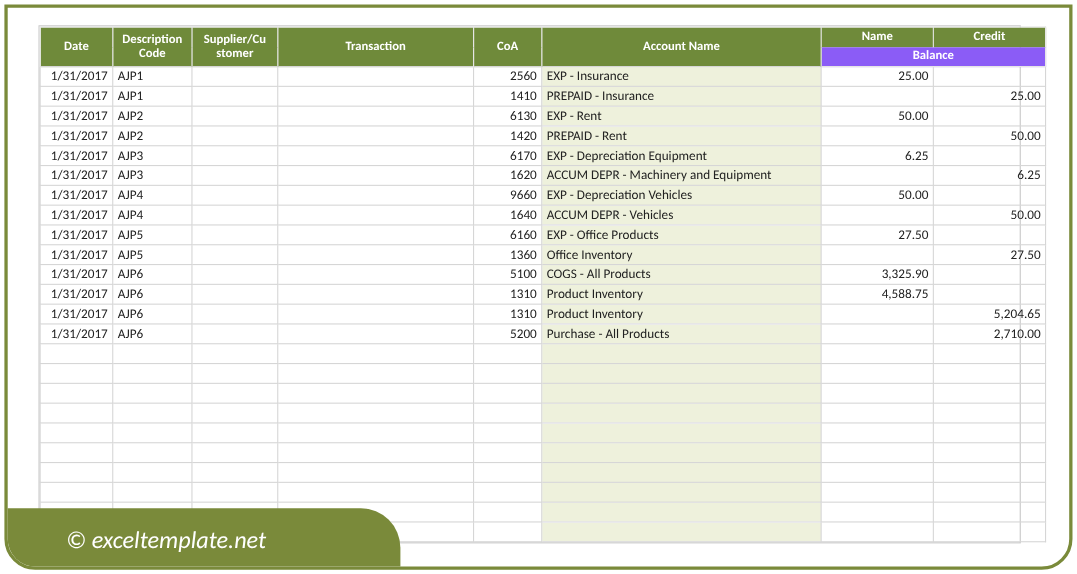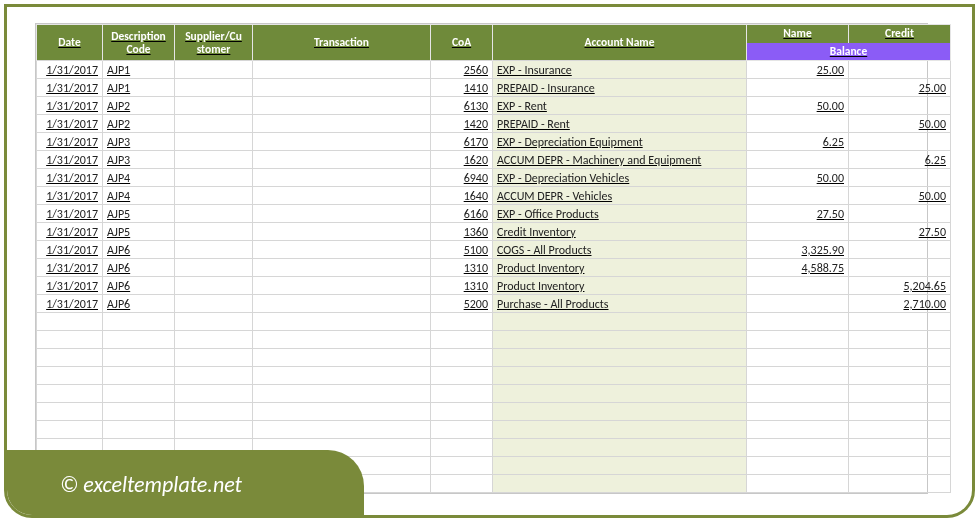--- a/index.html
+++ b/index.html
@@ -18,21 +18,20 @@
     border: 3px solid #7a8a3a;
     border-radius: 0 0 28px 28px;
     background: #fff;
     overflow: hidden;
   }
   .sheet {
     position: absolute;
     top: 16px; left: 28px; right: 44px;
     border: 1px solid #c7c7c7;
     background: #fff;
-    text-decoration: underline;
   }
   table {
     width: 100%;
     border-collapse: collapse;
     table-layout: fixed;
   }
   col.c-date   { width: 66px; }
   col.c-trans  { width: 72px; }
   col.c-supp   { width: 78px; }
   col.c-desc   { width: 178px; }
@@ -67,21 +66,21 @@
   }
   td.right { text-align: right; }
   td.left  { text-align: left; }
   tbody td.acct-cell {
     background: #eef1dc;
   }
   .footer-tab {
     position: absolute;
     left: -3px; bottom: -3px;
     width: 360px;
-    height: 68px;
+    height: 56px;
     background: #7a8a3a;
     border-top-right-radius: 36px;
     display: flex;
     align-items: center;
     padding-left: 56px;
     color: #fff;
     font-size: 22px;
     font-style: italic;
     font-family: Calibri, Arial, sans-serif;
   }
@@ -177,21 +176,21 @@
             <td class="right">1620</td>
             <td class="left acct-cell">ACCUM DEPR - Machinery and Equipment</td>
             <td class="right"></td>
             <td class="right">6.25</td>
           </tr>
           <tr>
             <td class="right">1/31/2017</td>
             <td class="left">AJP4</td>
             <td class="left"></td>
             <td class="left"></td>
-            <td class="right">6940</td>
+            <td class="right">9660</td>
             <td class="left acct-cell">EXP - Depreciation Vehicles</td>
             <td class="right">50.00</td>
             <td class="right"></td>
           </tr>
           <tr>
             <td class="right">1/31/2017</td>
             <td class="left">AJP4</td>
             <td class="left"></td>
             <td class="left"></td>
             <td class="right">1640</td>
@@ -208,21 +207,21 @@
             <td class="left acct-cell">EXP - Office Products</td>
             <td class="right">27.50</td>
             <td class="right"></td>
           </tr>
           <tr>
             <td class="right">1/31/2017</td>
             <td class="left">AJP5</td>
             <td class="left"></td>
             <td class="left"></td>
             <td class="right">1360</td>
-            <td class="left acct-cell">Credit Inventory</td>
+            <td class="left acct-cell">Office Inventory</td>
             <td class="right"></td>
             <td class="right">27.50</td>
           </tr>
           <tr>
             <td class="right">1/31/2017</td>
             <td class="left">AJP6</td>
             <td class="left"></td>
             <td class="left"></td>
             <td class="right">5100</td>
             <td class="left acct-cell">COGS - All Products</td>

